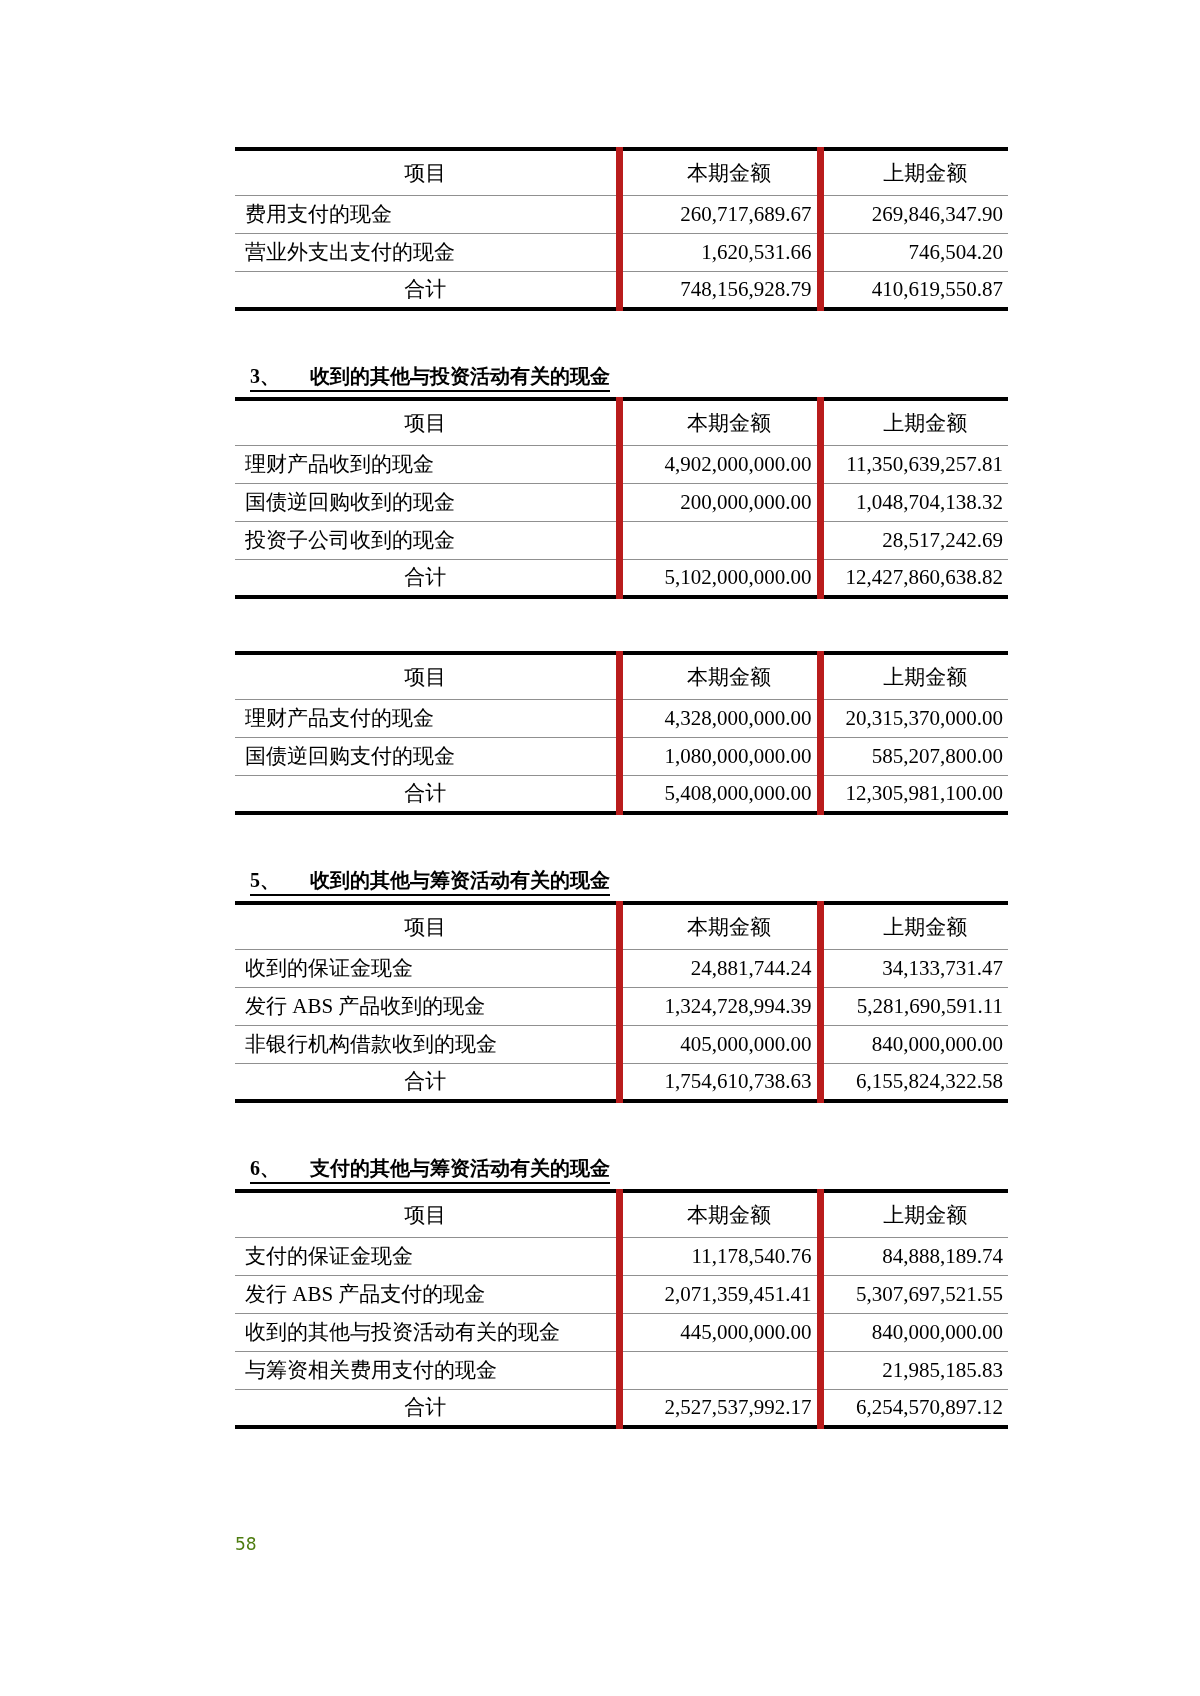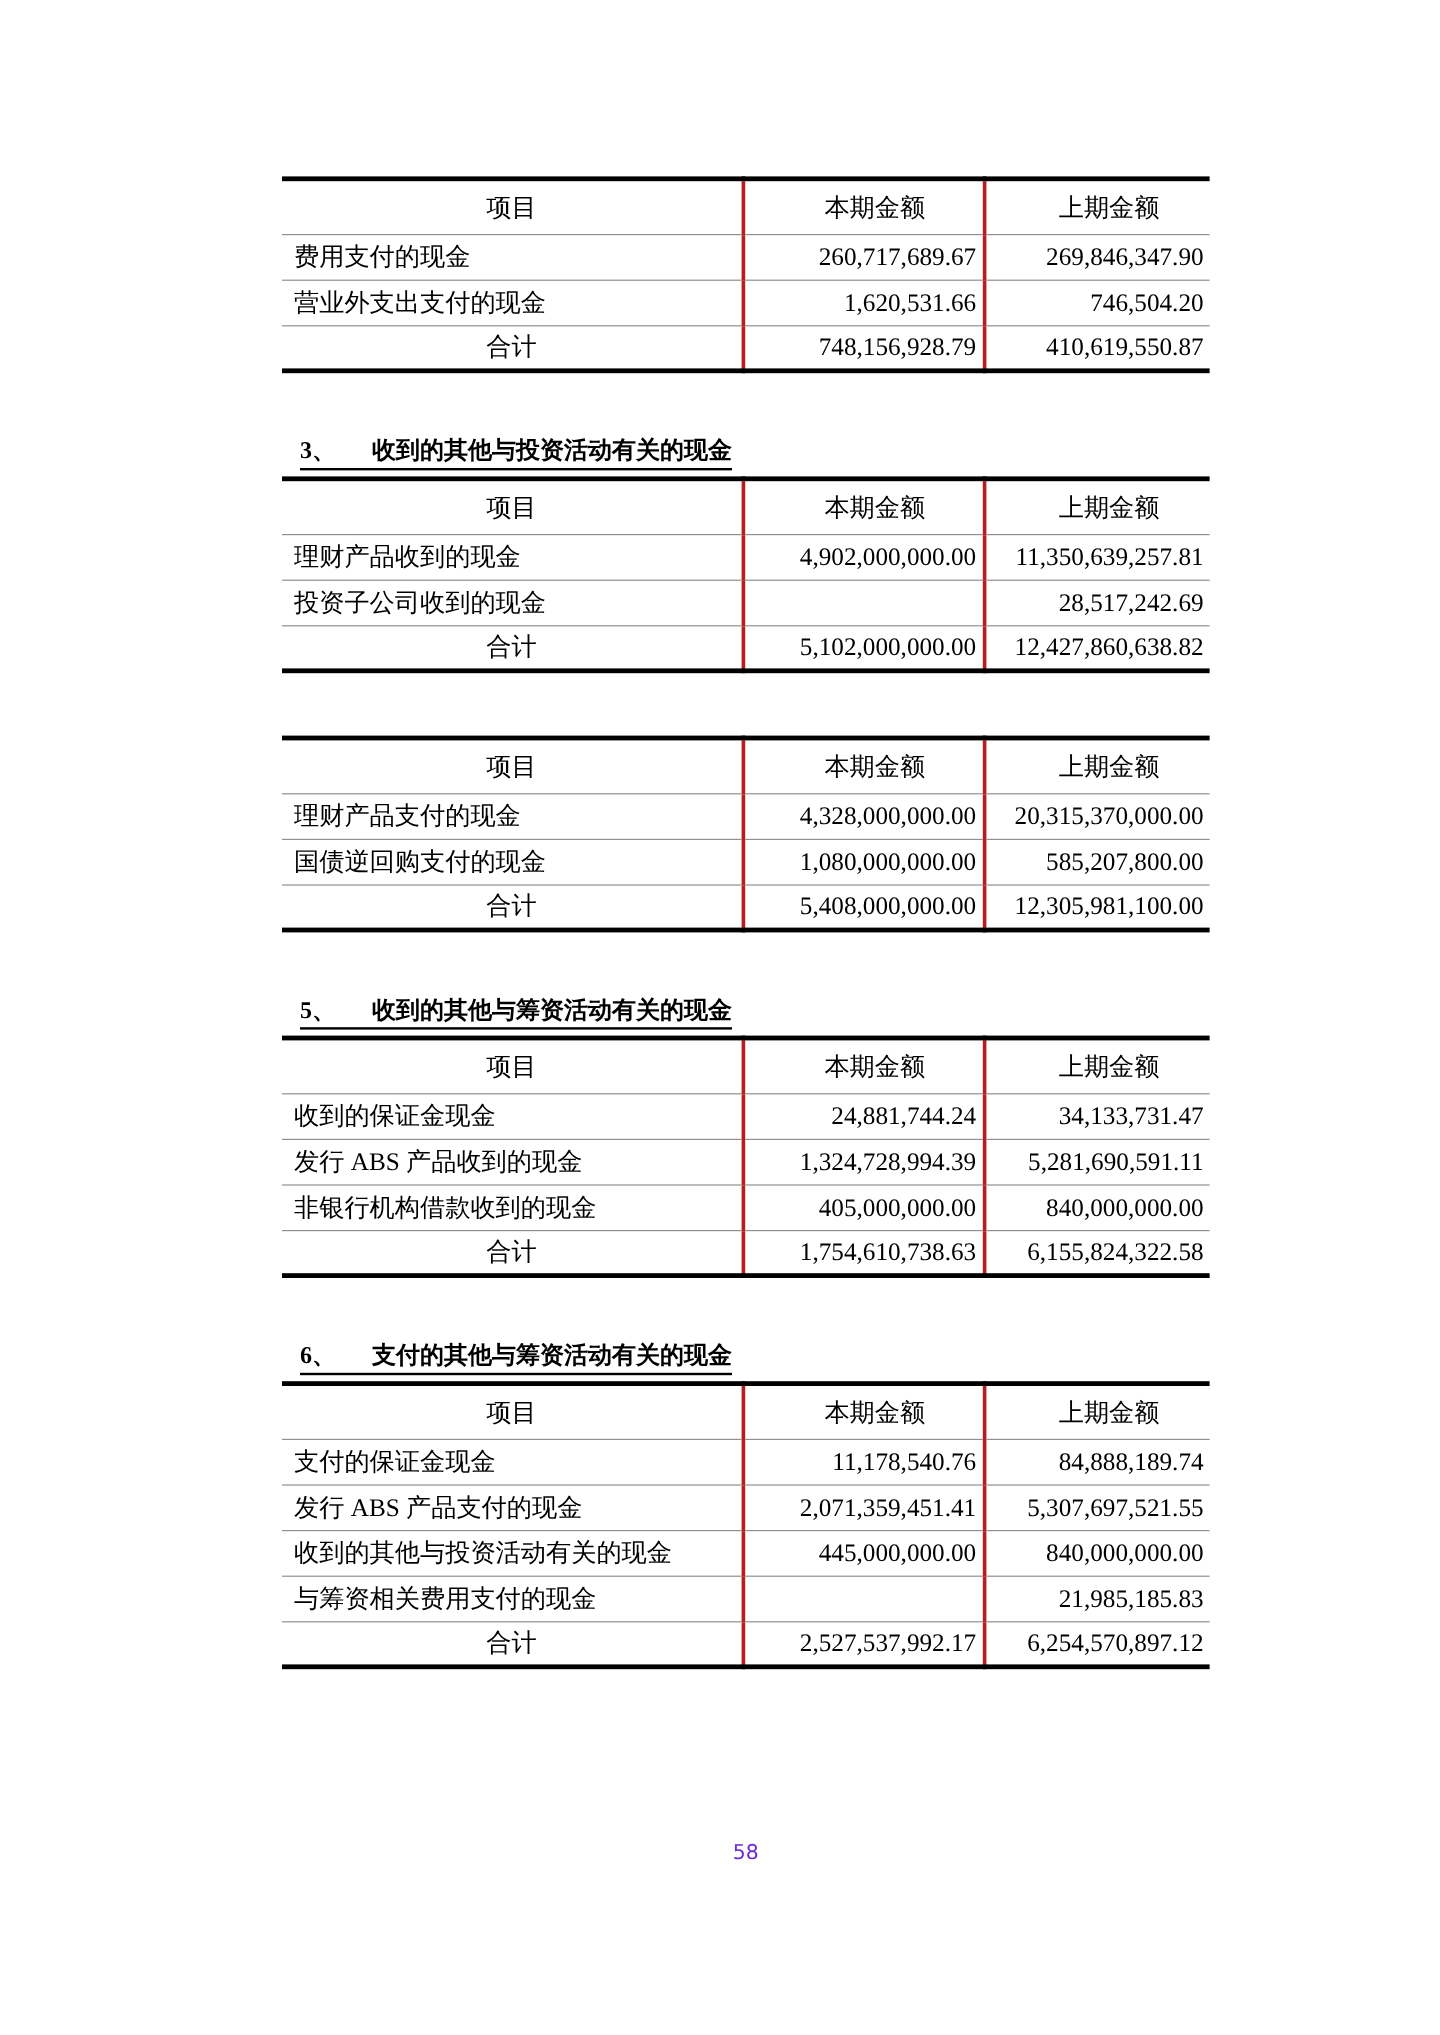--- a/index.html
+++ b/index.html
@@ -59,34 +59,34 @@
     font-weight: normal;
     text-align: center;
     vertical-align: middle;
     border-bottom: 1px solid #909090;
   }
   .fin-table td {
     height: 38px;
     vertical-align: middle;
   }
   .fin-table th + th,
-  .fin-table td + td { border-left: 3px solid #b91c1c; padding-left: 19px; }
+  .fin-table td + td { border-left: 7px solid #b91c1c; padding-left: 19px; }
   .fin-table tbody tr:not(:last-child) td { border-bottom: 1px solid #909090; }
   .cell-item { text-align: left; padding-left: 10px; }
   .cell-num { text-align: right; padding-right: 5px; }
   .total-row .cell-total { text-align: center; }
   .page-number {
     position: absolute;
     left: 235px;
     top: 1534px;
     width: 773px;
-    text-align: center;
+    text-align: left;
     font-family: "DejaVu Sans", "Liberation Sans", sans-serif;
     font-size: 17px;
-    color: #6d28d9;
+    color: #4d7c0f;
   }
 </style>
 </head>
 <body>
 
 <div class="page">
   <div class="content" id="sections-root">
   <section class="report-section no-title">
 
     <table class="fin-table">
@@ -139,20 +139,25 @@
           <th class="th-pri">上期金额</th>
         </tr>
       </thead>
       <tbody>
             <tr>
               <td class="cell-item">理财产品收到的现金</td>
               <td class="cell-num">4,902,000,000.00</td>
               <td class="cell-num">11,350,639,257.81</td>
             </tr>
             <tr>
+              <td class="cell-item">国债逆回购收到的现金</td>
+              <td class="cell-num">200,000,000.00</td>
+              <td class="cell-num">1,048,704,138.32</td>
+            </tr>
+            <tr>
               <td class="cell-item">投资子公司收到的现金</td>
               <td class="cell-num"></td>
               <td class="cell-num">28,517,242.69</td>
             </tr>
             <tr class="total-row">
               <td class="cell-total">合计</td>
               <td class="cell-num">5,102,000,000.00</td>
               <td class="cell-num">12,427,860,638.82</td>
             </tr>
           </tbody>

